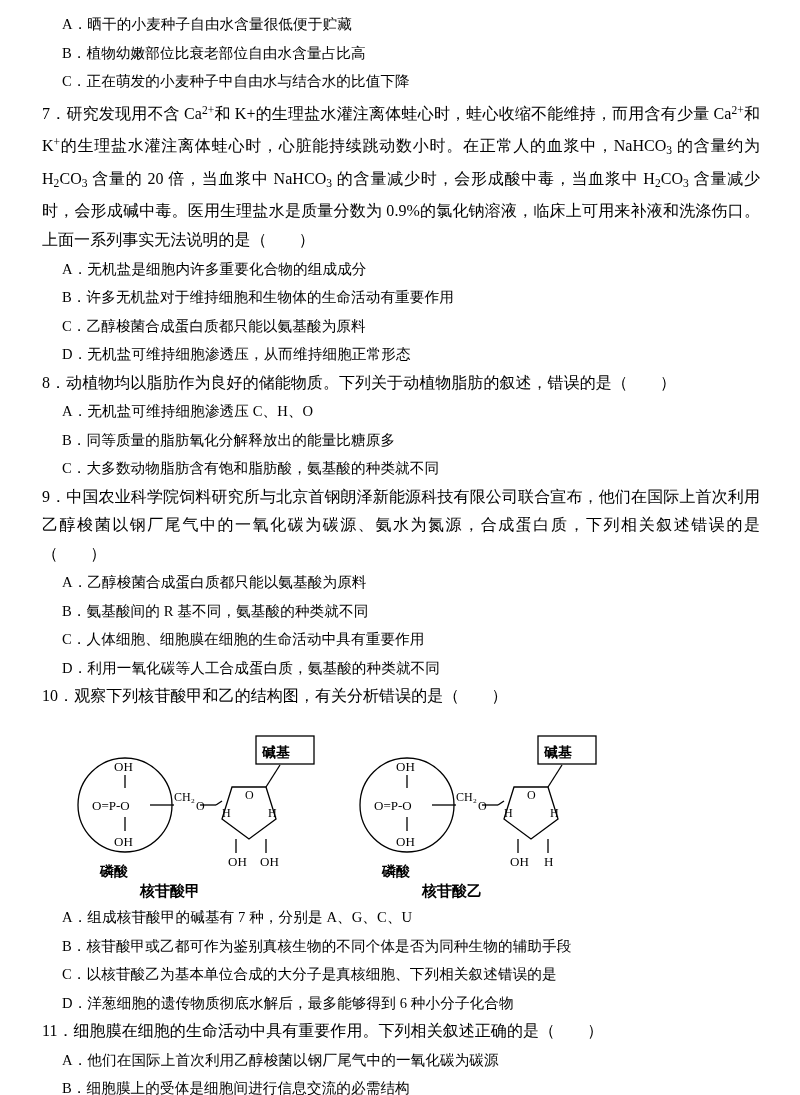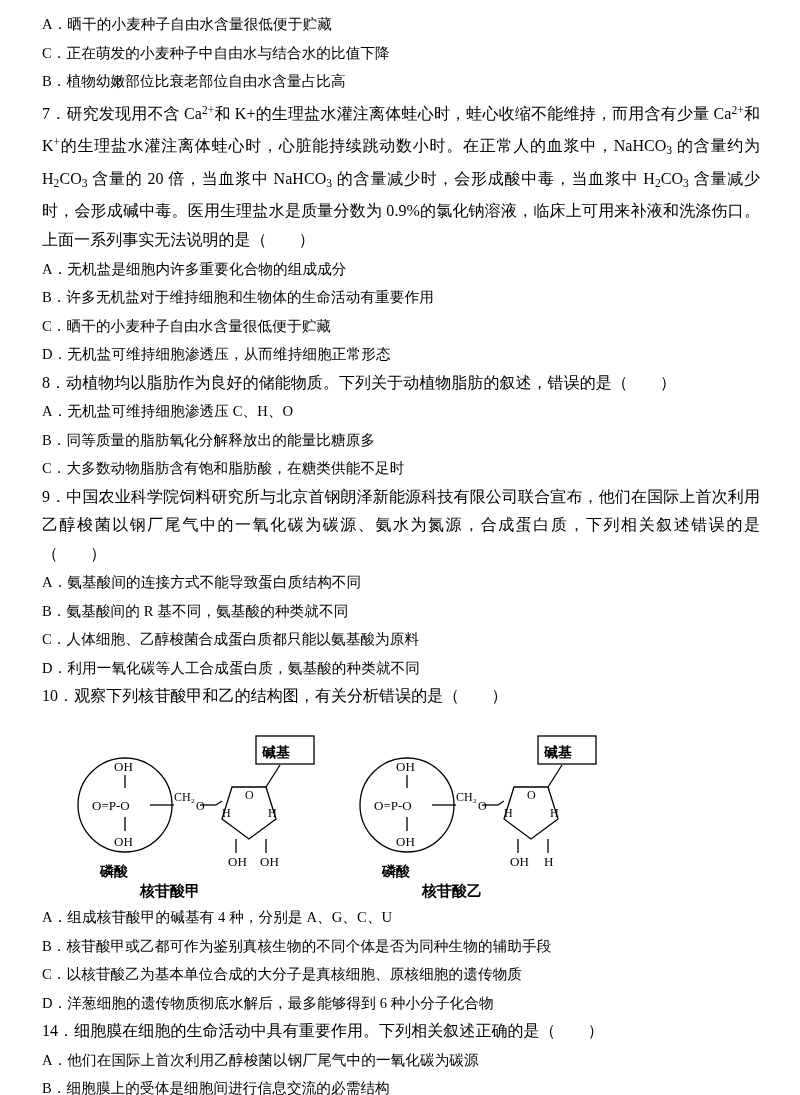--- a/index.html
+++ b/index.html
@@ -20,20 +20,21 @@
     height: 1095px;
     box-sizing: border-box;
     padding: 10px 40px 0 42px;
     position: relative;
   }
   .line {
     font-size: 14.6px;
     line-height: 28.5px;
     white-space: pre-wrap;
     letter-spacing: 0.1px;
+    margin-left: 20px;
   }
   .opt {
     padding-left: 0px;
   }
   .qbody {
     text-indent: 0;
   }
   .para {
     font-size: 16px;
     line-height: 28.6px;
@@ -53,38 +54,38 @@
   }
   .fig-a { left: 28px; }
   .fig-b { left: 310px; }
 </style>
 </head>
 <body>
 
 <div class="page">
 
   <div class="line opt">A．晒干的小麦种子自由水含量很低便于贮藏</div>
+  <div class="line opt">B．植物幼嫩部位比衰老部位自由水含量占比高</div>
   <div class="line opt">C．正在萌发的小麦种子中自由水与结合水的比值下降</div>
-  <div class="line opt">B．植物幼嫩部位比衰老部位自由水含量占比高</div>
 
   <div class="para qbody">7．研究发现用不含 Ca<sup>2+</sup>和 K+的生理盐水灌注离体蛙心时，蛙心收缩不能维持，而用含有少量 Ca<sup>2+</sup>和 K<sup>+</sup>的生理盐水灌注离体蛙心时，心脏能持续跳动数小时。在正常人的血浆中，NaHCO<sub>3</sub> 的含量约为 H<sub>2</sub>CO<sub>3</sub> 含量的 20 倍，当血浆中 NaHCO<sub>3</sub> 的含量减少时，会形成酸中毒，当血浆中 H<sub>2</sub>CO<sub>3</sub> 含量减少时，会形成碱中毒。医用生理盐水是质量分数为 0.9%的氯化钠溶液，临床上可用来补液和洗涤伤口。上面一系列事实无法说明的是（　　）</div>
   <div class="line opt">A．无机盐是细胞内许多重要化合物的组成成分</div>
   <div class="line opt">B．许多无机盐对于维持细胞和生物体的生命活动有重要作用</div>
-  <div class="line opt">C．晒干的小麦种子自由水含量很低便于贮藏</div>
+  <div class="line opt">C．乙醇梭菌合成蛋白质都只能以氨基酸为原料</div>
   <div class="line opt">D．无机盐可维持细胞渗透压，从而维持细胞正常形态</div>
 
   <div class="para qbody">8．动植物均以脂肪作为良好的储能物质。下列关于动植物脂肪的叙述，错误的是（　　）</div>
   <div class="line opt">A．无机盐可维持细胞渗透压 C、H、O</div>
   <div class="line opt">B．同等质量的脂肪氧化分解释放出的能量比糖原多</div>
-  <div class="line opt">C．大多数动物脂肪含有饱和脂肪酸，在糖类供能不足时</div>
+  <div class="line opt">C．大多数动物脂肪含有饱和脂肪酸，氨基酸的种类就不同</div>
 
   <div class="para qbody">9．中国农业科学院饲料研究所与北京首钢朗泽新能源科技有限公司联合宣布，他们在国际上首次利用乙醇梭菌以钢厂尾气中的一氧化碳为碳源、氨水为氮源，合成蛋白质，下列相关叙述错误的是（　　）</div>
-  <div class="line opt">A．氨基酸间的连接方式不能导致蛋白质结构不同</div>
+  <div class="line opt">A．乙醇梭菌合成蛋白质都只能以氨基酸为原料</div>
   <div class="line opt">B．氨基酸间的 R 基不同，氨基酸的种类就不同</div>
-  <div class="line opt">C．人体细胞、乙醇梭菌合成蛋白质都只能以氨基酸为原料</div>
+  <div class="line opt">C．人体细胞、细胞膜在细胞的生命活动中具有重要作用</div>
   <div class="line opt">D．利用一氧化碳等人工合成蛋白质，氨基酸的种类就不同</div>
 
   <div class="para qbody">10．观察下列核苷酸甲和乙的结构图，有关分析错误的是（　　）</div>
 
   <div class="fig-wrap">
 
     <svg class="fig fig-a" width="260" height="190" viewBox="0 0 260 190">
       <g fill="none" stroke="#000" stroke-width="1.3">
         <circle cx="55" cy="92" r="47"></circle>
 
@@ -146,22 +147,22 @@
         <text x="158" y="153" font-size="13">OH</text>
         <text x="192" y="153" font-size="13">H</text>
         <text x="192" y="44" font-size="14" font-weight="bold">碱基</text>
         <text x="30" y="163" font-size="14" font-weight="bold">磷酸</text>
         <text x="70" y="183" font-size="15" font-weight="bold">核苷酸乙</text>
       </g>
     </svg>
 
   </div>
 
-  <div class="line opt">A．组成核苷酸甲的碱基有 4 种，分别是 A、G、C、U</div>
+  <div class="line opt">A．组成核苷酸甲的碱基有 7 种，分别是 A、G、C、U</div>
   <div class="line opt">B．核苷酸甲或乙都可作为鉴别真核生物的不同个体是否为同种生物的辅助手段</div>
-  <div class="line opt">C．以核苷酸乙为基本单位合成的大分子是真核细胞、原核细胞的遗传物质</div>
+  <div class="line opt">C．以核苷酸乙为基本单位合成的大分子是真核细胞、下列相关叙述错误的是</div>
   <div class="line opt">D．洋葱细胞的遗传物质彻底水解后，最多能够得到 6 种小分子化合物</div>
 
-  <div class="para qbody">14．细胞膜在细胞的生命活动中具有重要作用。下列相关叙述正确的是（　　）</div>
+  <div class="para qbody">11．细胞膜在细胞的生命活动中具有重要作用。下列相关叙述正确的是（　　）</div>
   <div class="line opt">A．他们在国际上首次利用乙醇梭菌以钢厂尾气中的一氧化碳为碳源</div>
   <div class="line opt">B．细胞膜上的受体是细胞间进行信息交流的必需结构</div>
 
 </div>
 
 </body></html>

